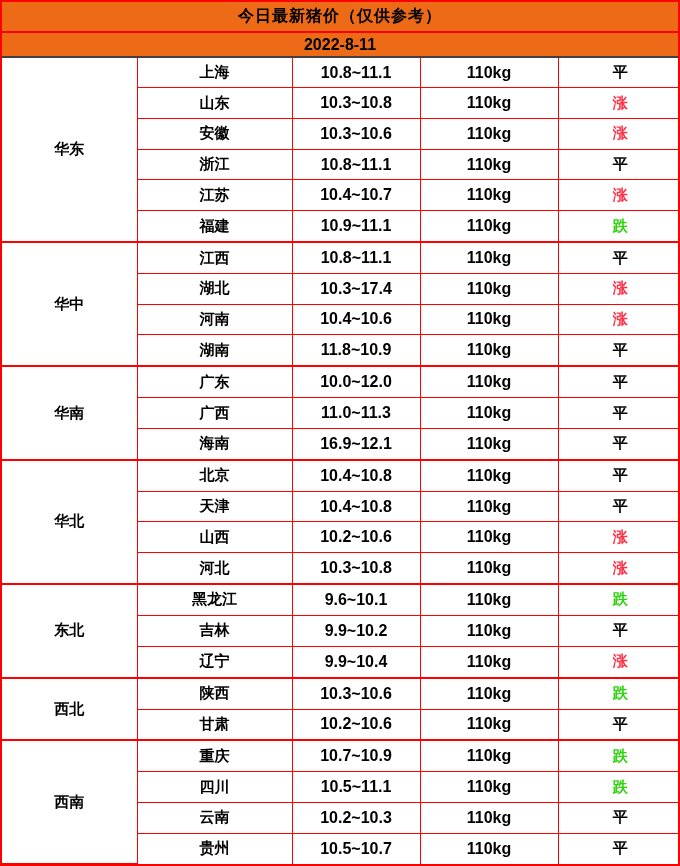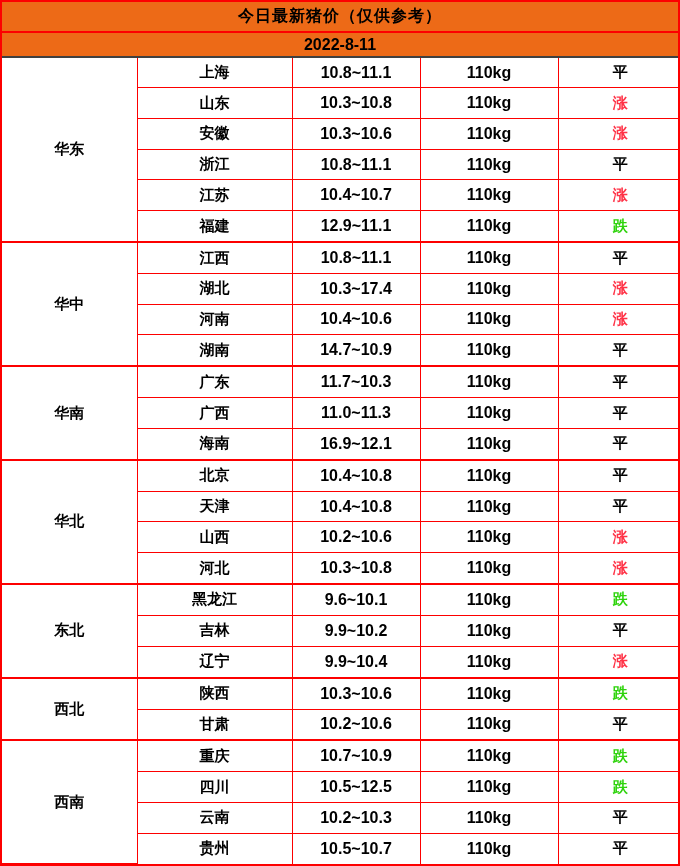--- a/index.html
+++ b/index.html
@@ -99,21 +99,21 @@
             <td class="trend-cell" style="color: rgb(0, 0, 0);">平</td>
           </tr>
           <tr>
             <td class="province-cell">江苏</td>
             <td class="price-cell">10.4~10.7</td>
             <td class="weight-cell">110kg</td>
             <td class="trend-cell" style="color: rgb(255, 51, 71);">涨</td>
           </tr>
           <tr>
             <td class="province-cell">福建</td>
-            <td class="price-cell">12.9~11.1</td>
+            <td class="price-cell">10.9~11.1</td>
             <td class="weight-cell">110kg</td>
             <td class="trend-cell" style="color: rgb(46, 211, 12);">跌</td>
           </tr>
           <tr class="group-start">
             <td rowspan="4" class="region-cell">华中</td>
             <td class="province-cell">江西</td>
             <td class="price-cell">10.8~11.1</td>
             <td class="weight-cell">110kg</td>
             <td class="trend-cell" style="color: rgb(0, 0, 0);">平</td>
           </tr>
@@ -124,28 +124,28 @@
             <td class="trend-cell" style="color: rgb(255, 51, 71);">涨</td>
           </tr>
           <tr>
             <td class="province-cell">河南</td>
             <td class="price-cell">10.4~10.6</td>
             <td class="weight-cell">110kg</td>
             <td class="trend-cell" style="color: rgb(255, 51, 71);">涨</td>
           </tr>
           <tr>
             <td class="province-cell">湖南</td>
-            <td class="price-cell">14.7~10.9</td>
+            <td class="price-cell">11.8~10.9</td>
             <td class="weight-cell">110kg</td>
             <td class="trend-cell" style="color: rgb(0, 0, 0);">平</td>
           </tr>
           <tr class="group-start">
             <td rowspan="3" class="region-cell">华南</td>
             <td class="province-cell">广东</td>
-            <td class="price-cell">11.7~10.3</td>
+            <td class="price-cell">10.0~12.0</td>
             <td class="weight-cell">110kg</td>
             <td class="trend-cell" style="color: rgb(0, 0, 0);">平</td>
           </tr>
           <tr>
             <td class="province-cell">广西</td>
             <td class="price-cell">11.0~11.3</td>
             <td class="weight-cell">110kg</td>
             <td class="trend-cell" style="color: rgb(0, 0, 0);">平</td>
           </tr>
           <tr>
@@ -213,21 +213,21 @@
           </tr>
           <tr class="group-start">
             <td rowspan="4" class="region-cell">西南</td>
             <td class="province-cell">重庆</td>
             <td class="price-cell">10.7~10.9</td>
             <td class="weight-cell">110kg</td>
             <td class="trend-cell" style="color: rgb(46, 211, 12);">跌</td>
           </tr>
           <tr>
             <td class="province-cell">四川</td>
-            <td class="price-cell">10.5~12.5</td>
+            <td class="price-cell">10.5~11.1</td>
             <td class="weight-cell">110kg</td>
             <td class="trend-cell" style="color: rgb(46, 211, 12);">跌</td>
           </tr>
           <tr>
             <td class="province-cell">云南</td>
             <td class="price-cell">10.2~10.3</td>
             <td class="weight-cell">110kg</td>
             <td class="trend-cell" style="color: rgb(0, 0, 0);">平</td>
           </tr>
           <tr class="last-row">

